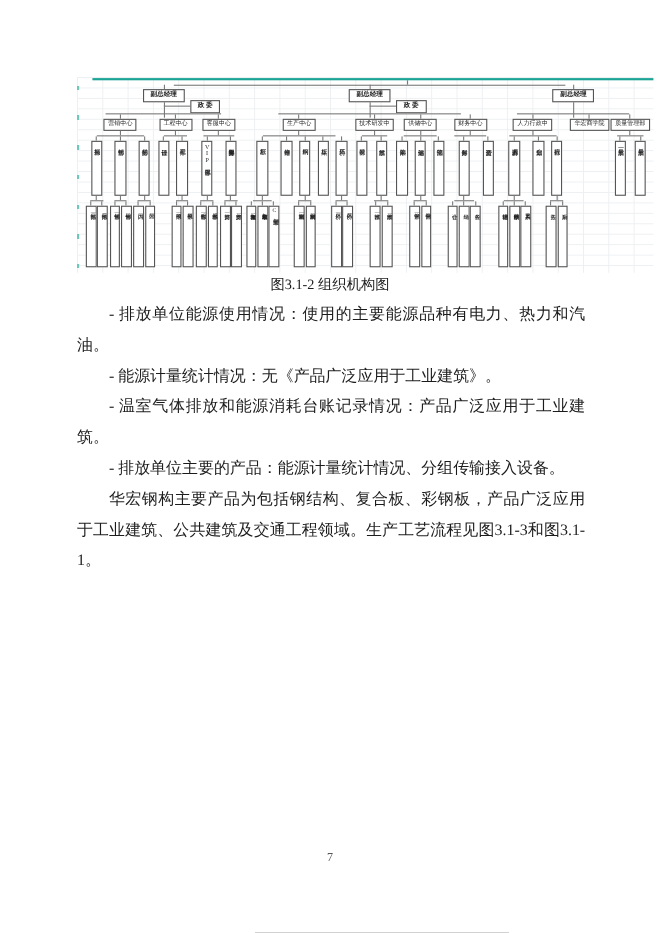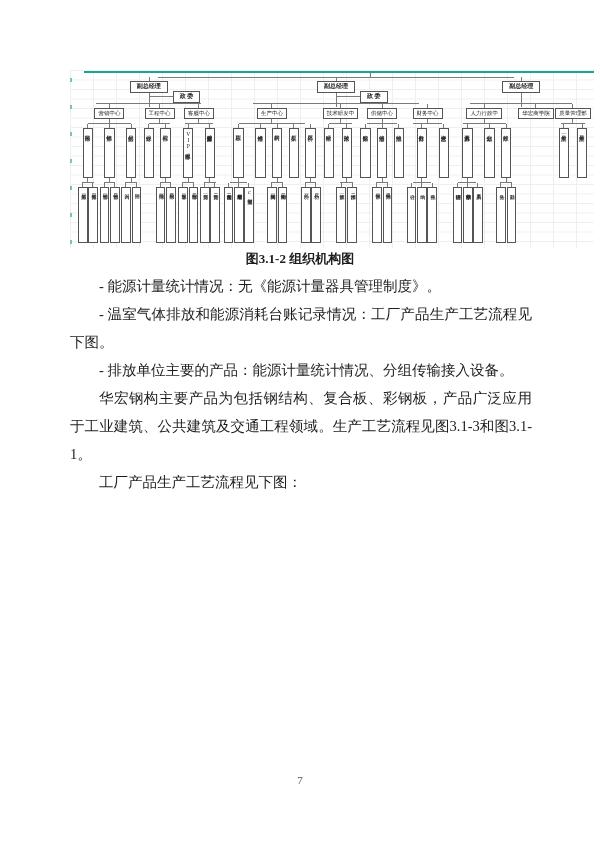--- a/index.html
+++ b/index.html
@@ -44,21 +44,21 @@
   .dept-col{display:flex;flex-direction:column;min-width:0;}
   .subs{display:flex;gap:1px;align-items:flex-start;justify-content:space-around;}
   .sub-col{flex:1;display:flex;flex-direction:column;min-width:0;}
   .dbox,.sbox{writing-mode:vertical-rl;text-orientation:upright;border:1px solid #555;
         background:#fff;margin:0 auto;padding:2px 1px;line-height:1.15;letter-spacing:0;}
   .dbox{font-size:5.5px;height:44px;}
   .sbox{font-size:5px;height:50px;}
 
   
   .caption{position:absolute;top:250px;left:0;right:0;text-align:center;
-           font-weight:bold;font-size:13px;}
+           font-weight:normal;font-size:13px;}
   .doc-body{position:absolute;top:272px;left:70px;width:462px;
             font-size:14.5px;line-height:28px;text-align:justify;}
   .doc-body p{margin:0;text-indent:2em;}
   .page-num{position:absolute;top:774px;left:0;right:0;text-align:center;
             font-size:11px;color:#555;}
 </style>
 </head>
 <body>
 
 <div class="page">
@@ -448,22 +448,22 @@
               </div>
             </div>
           </div>
         </div>
       </div>
   </div>
 
   <div class="caption">图3.1-2 组织机构图</div>
 
   <div class="doc-body">
-      <p>- 能源计量统计情况：无《能源计量器具管理制度》。</p>
-      <p>- 温室气体排放和能源消耗台账记录情况：工厂产品生产工艺流程见下图。</p>
+      <p>- 排放单位能源使用情况：使用的主要能源品种有电力、热力和汽油。</p>
+      <p>- 能源计量统计情况：无《产品广泛应用于工业建筑》。</p>
+      <p>- 温室气体排放和能源消耗台账记录情况：产品广泛应用于工业建筑。</p>
       <p>- 排放单位主要的产品：能源计量统计情况、分组传输接入设备。</p>
       <p>华宏钢构主要产品为包括钢结构、复合板、彩钢板，产品广泛应用于工业建筑、公共建筑及交通工程领域。生产工艺流程见图3.1-3和图3.1-1。</p>
-      <p>工厂产品生产工艺流程见下图：</p>
     </div>
 
   <div class="page-num">7</div>
 
 </div>
 
 </body></html>

